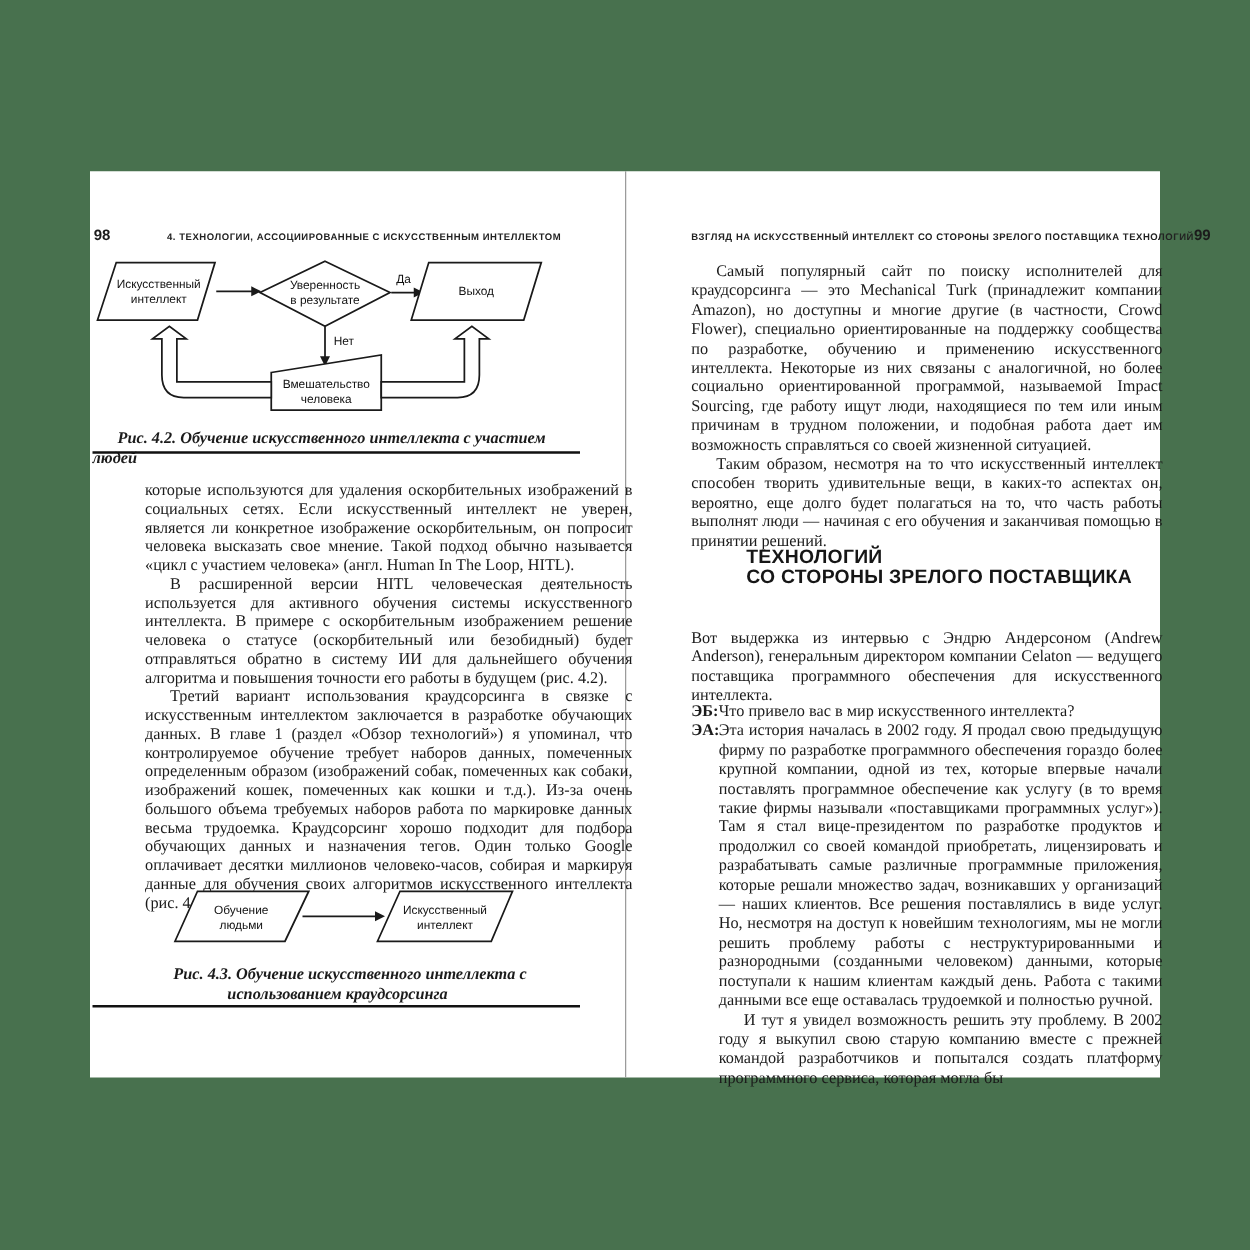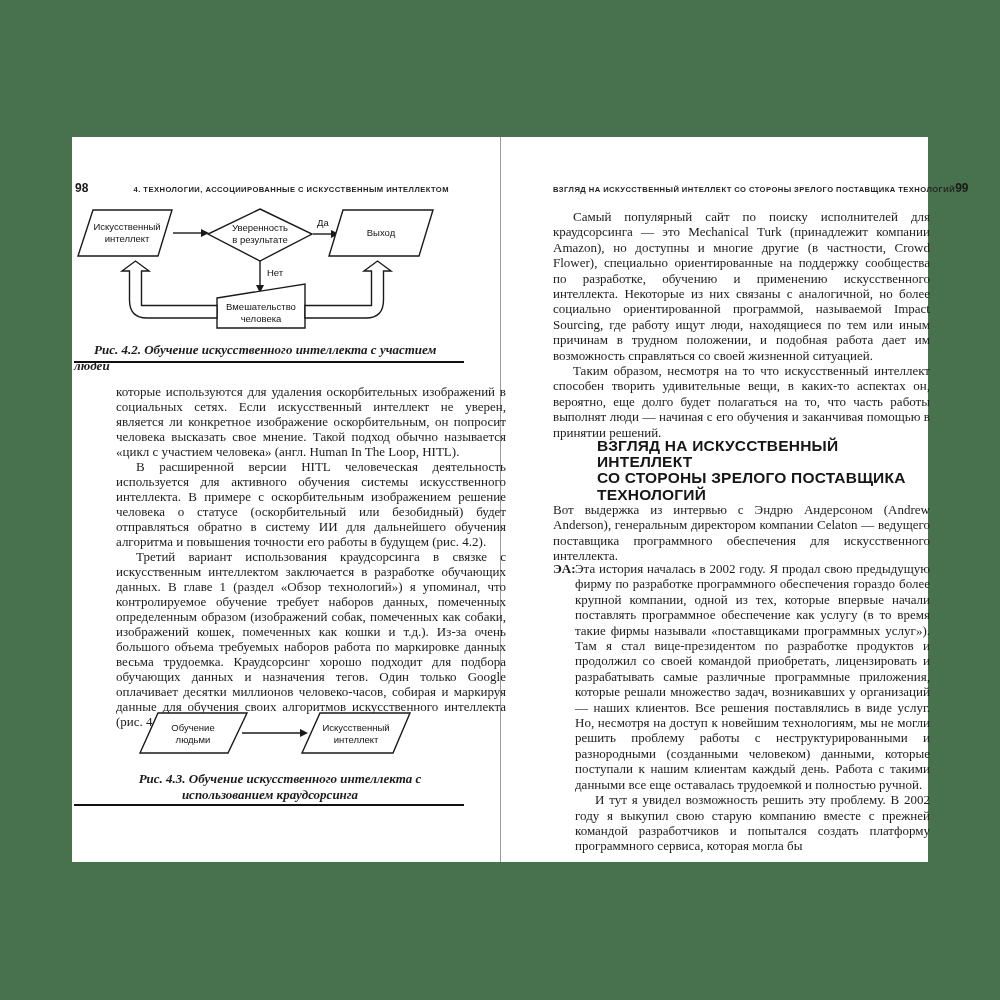--- a/index.html
+++ b/index.html
@@ -107,30 +107,35 @@
         <span class="rhead">ВЗГЛЯД НА ИСКУССТВЕННЫЙ ИНТЕЛЛЕКТ СО СТОРОНЫ ЗРЕЛОГО ПОСТАВЩИКА ТЕХНОЛОГИЙ</span>
         <span class="pgnum">99</span>
       </div>
 
       <div class="abs" style="left:481px;top:72px;width:377px;">
         <p class="para indent">Самый популярный сайт по поиску исполнителей для краудсорсинга — это Mechanical Turk (принадлежит компании Amazon), но доступны и многие другие (в частности, Crowd Flower), специально ориентированные на поддержку сообщества по разработке, обучению и применению искусственного интеллекта. Некоторые из них связаны с аналогичной, но более социально ориентированной программой, называемой Impact Sourcing, где работу ищут люди, находящиеся по тем или иным причинам в трудном положении, и подобная работа дает им возможность справляться со своей жизненной ситуацией.</p>
         <p class="para indent">Таким образом, несмотря на то что искусственный интеллект способен творить удивительные вещи, в каких-то аспектах он, вероятно, еще долго будет полагаться на то, что часть работы выполнят люди — начиная с его обучения и заканчивая помощью в принятии решений.</p>
       </div>
 
       <div class="abs s-head" style="left:481px;top:301px;width:377px;padding-left:44px;box-sizing:border-box;">
-        <div>ВЗГЛЯД НА ИСКУССТВЕННЫЙ ИНТЕЛЛЕКТ</div>
+        <div>ТЕХНОЛОГИЙ</div>
         <div>СО СТОРОНЫ ЗРЕЛОГО ПОСТАВЩИКА</div>
-        <div>ТЕХНОЛОГИЙ</div>
       </div>
 
       <div class="abs" style="left:481px;top:365px;width:377px;">
         <p class="para">Вот выдержка из интервью с Эндрю Андерсоном (Andrew Anderson), генеральным директором компании Celaton — ведущего поставщика программного обеспечения для искусственного интеллекта.</p>
       </div>
 
       <div class="abs" style="left:481px;top:424px;width:377px;">
+        <div class="qa-row">
+          <span class="qa-label">ЭБ:</span>
+          <div class="qa-text">
+            <p class="para">Что привело вас в мир искусственного интеллекта?</p>
+          </div>
+        </div>
         <div class="qa-row">
           <span class="qa-label">ЭА:</span>
           <div class="qa-text">
             <p class="para">Эта история началась в 2002 году. Я продал свою предыдущую фирму по разработке программного обеспечения гораздо более крупной компании, одной из тех, которые впервые начали поставлять программное обеспечение как услугу (в то время такие фирмы называли «поставщиками программных услуг»). Там я стал вице-президентом по разработке продуктов и продолжил со своей командой приобретать, лицензировать и разрабатывать самые различные программные приложения, которые решали множество задач, возникавших у организаций — наших клиентов. Все решения поставлялись в виде услуг. Но, несмотря на доступ к новейшим технологиям, мы не могли решить проблему работы с неструктурированными и разнородными (созданными человеком) данными, которые поступали к нашим клиентам каждый день. Работа с такими данными все еще оставалась трудоемкой и полностью ручной.</p>
             <p class="para indent">И тут я увидел возможность решить эту проблему. В 2002 году я выкупил свою старую компанию вместе с прежней командой разработчиков и попытался создать платформу программного сервиса, которая могла бы</p>
           </div>
         </div>
       </div>
     </div>
   </div>

